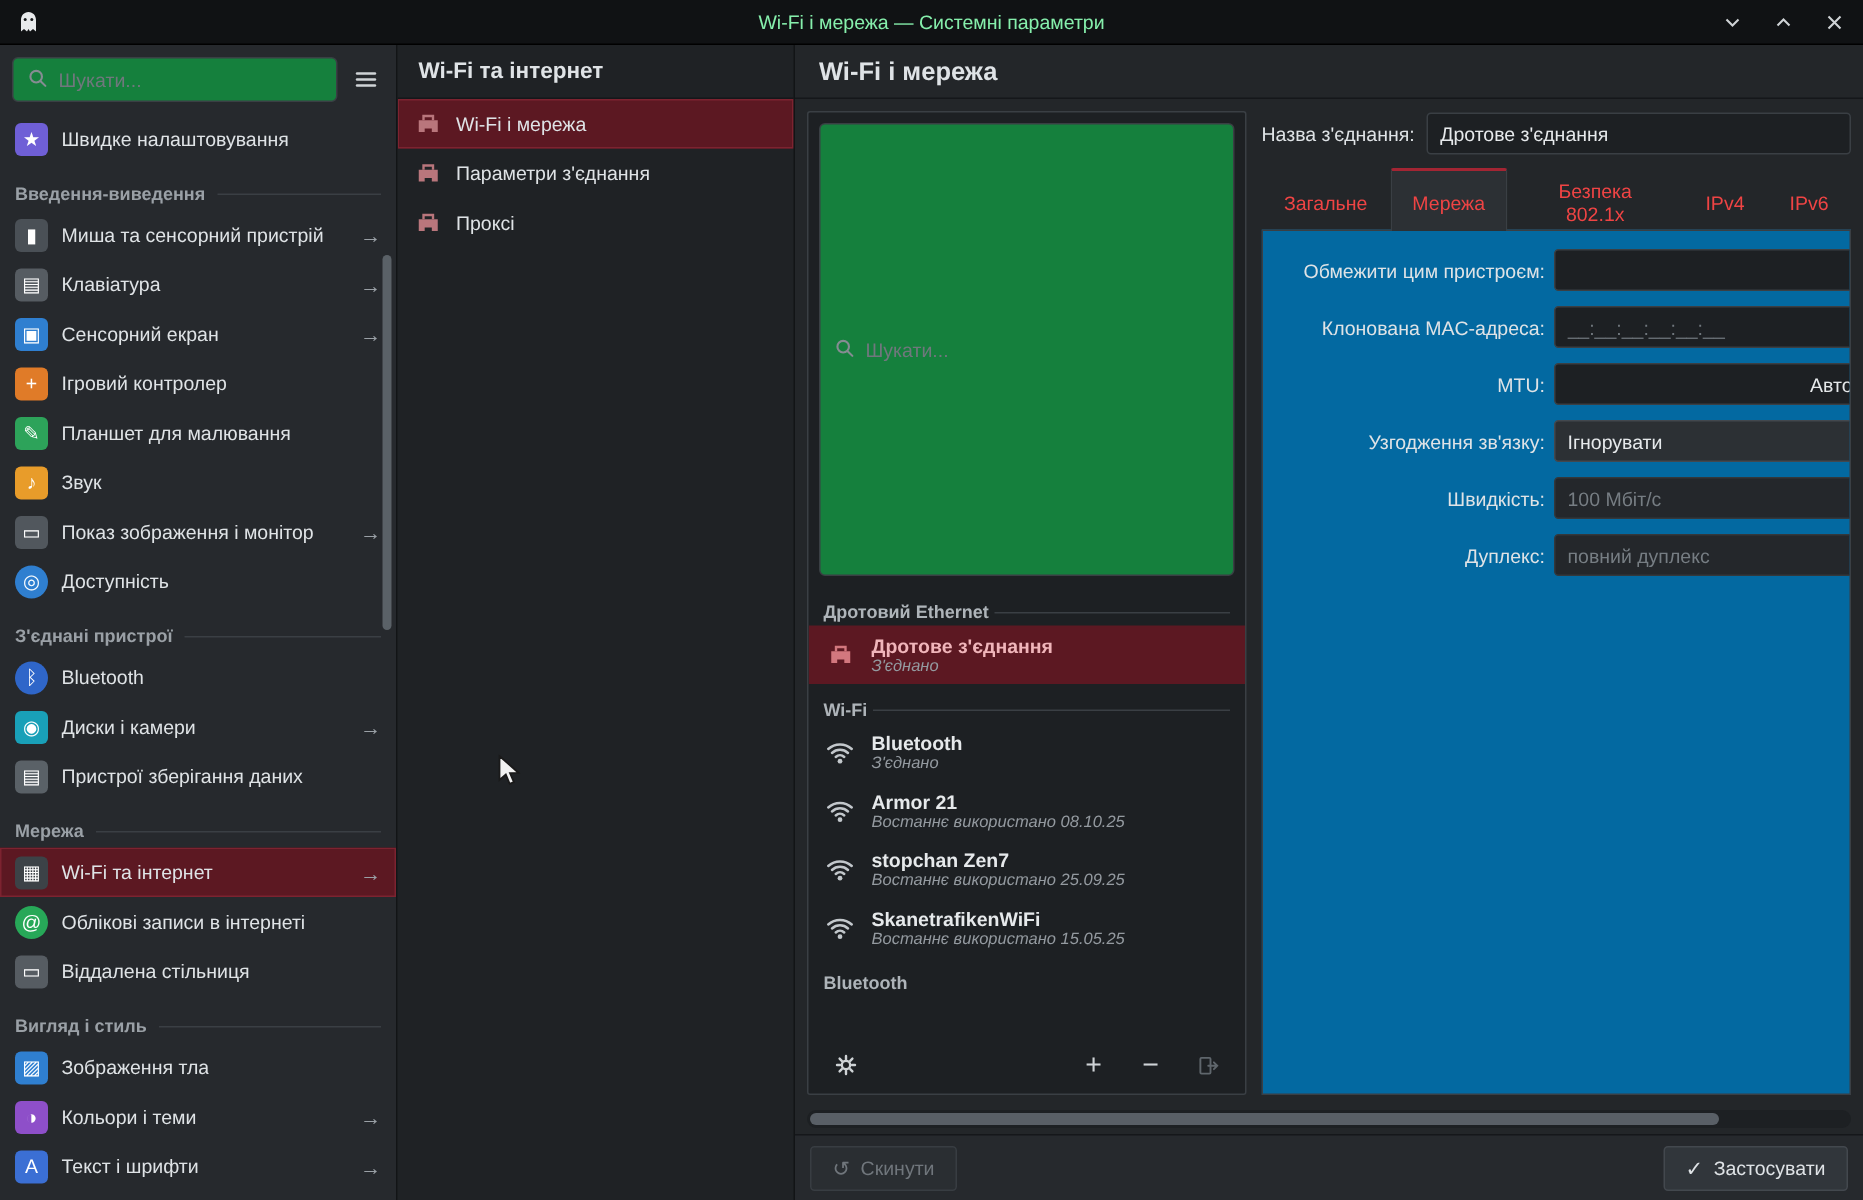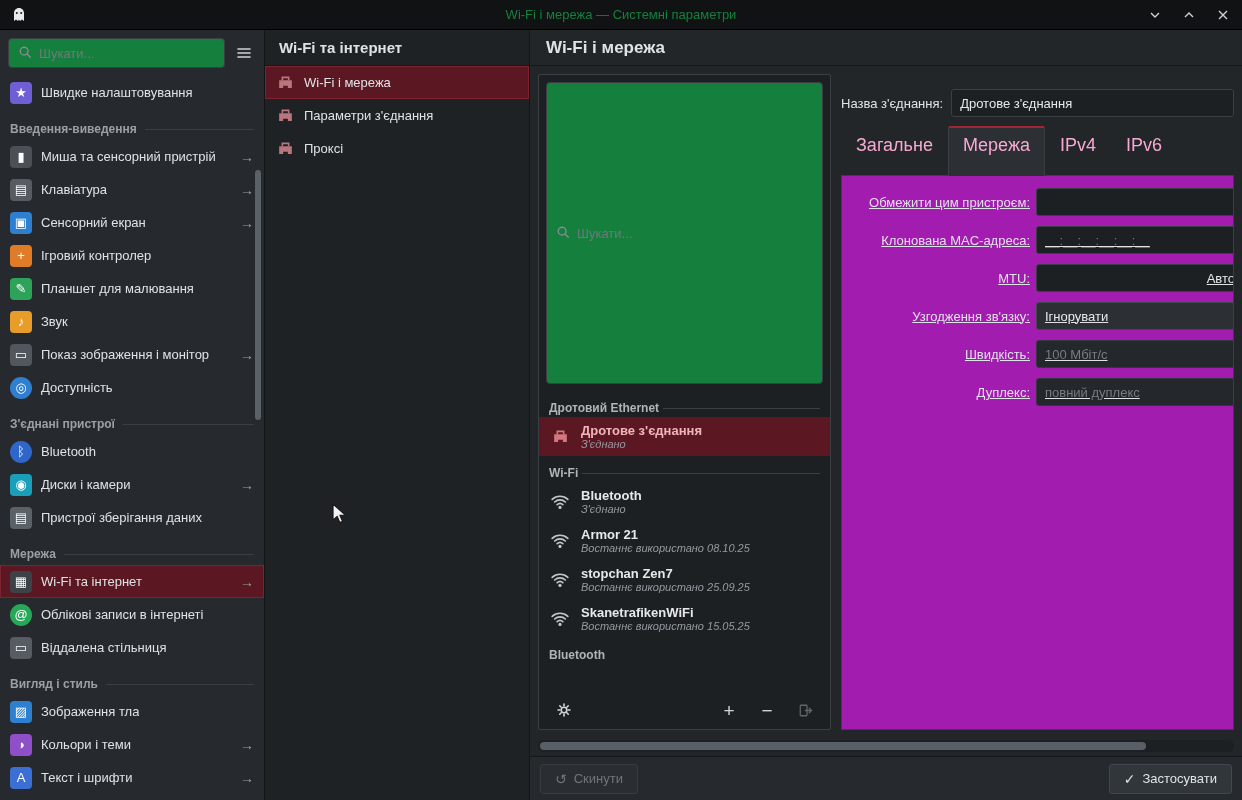--- a/index.html
+++ b/index.html
@@ -7,21 +7,21 @@
   body {
     font-family:"Liberation Sans","DejaVu Sans",sans-serif;
     background:#1b1e20; color:#dfe3e6; font-size:13px; position:relative;
   }
   .window { width:1242px; height:800px; display:flex; flex-direction:column; }
 
   
   .titlebar { height:30px; background:#101214; display:flex; align-items:center;
     padding:0 10px; flex:none; position:relative; border-bottom:1px solid #000; }
   .app-icon { width:18px; height:18px; flex:none; }
-  .tb-title { position:absolute; left:0; right:0; text-align:center; font-size:13px; color:#15803d; pointer-events:none; }
+  .tb-title { position:absolute; left:0; right:0; text-align:center; font-size:13px; color:#86efac; pointer-events:none; }
   .tb-btns { margin-left:auto; display:flex; gap:16px; z-index:2; }
   .tb-btn { width:18px; height:18px; display:flex; align-items:center; justify-content:center; color:#cfd3d6; }
 
   .cols { flex:1; display:flex; min-height:0; }
 
   
   .sidebar { width:265px; flex:none; background:#26292d; border-right:1px solid #121416;
     display:flex; flex-direction:column; overflow:hidden; position:relative; }
   .sidebar-top { padding:8px; display:flex; gap:6px; align-items:center; }
   .searchbox { flex:1; display:flex; align-items:center; gap:7px; background:#15803d;
@@ -81,29 +81,29 @@
   .conn-item.sel .conn-icon { color:#d2777e; }
   .conn-toolbar { height:38px; flex:none; display:flex; align-items:center; padding:0 12px; }
   .tool-btn { width:26px; height:26px; display:flex; align-items:center; justify-content:center;
     color:#cfd3d6; font-size:19px; line-height:1; }
   .tool-spacer { flex:1; }
   .tool-btn.disabled { color:#5f666c; }
   .conn-toolbar .tool-btn + .tool-btn { margin-left:12px; }
 
   
   .form-panel { flex:1; min-width:0; display:flex; flex-direction:column; overflow:hidden; }
-  .name-row { display:flex; align-items:center; gap:8px; margin:15px 0 9px 0; flex:none; }
+  .name-row { display:flex; align-items:center; gap:8px; margin:1px 0 9px 0; flex:none; }
   .name-row label { font-size:13px; flex:none; }
   .name-row input { flex:1; min-width:0; }
   .tabs { display:flex; flex:none; position:relative; z-index:2; }
-  .tab { padding:7px 14px 20px 14px; font-size:18px; color:#f9a8d4; background:transparent;
+  .tab { padding:7px 14px 4px 14px; font-size:13px; color:#ef4444; background:transparent;
     border:1px solid transparent; border-bottom:none; border-radius:2px 2px 0 0; }
   .tab.sel { background:#2c3034; border-color:#3a3f44; border-top:2px solid #a32533; }
-  .frame { flex:1; border:1px solid #3a3f44; background:#a21caf; margin-top:-1px;
-    padding:12px 0 0 10px; overflow:hidden;text-decoration:underline; }
+  .frame { flex:1; border:1px solid #3a3f44; background:#0369a1; margin-top:-1px;
+    padding:12px 0 0 10px; overflow:hidden; }
   .field-row { display:flex; align-items:center; margin-bottom:10px; gap:6px; }
   .f-label { width:178px; flex:none; text-align:right; font-size:13px; color:#dfe3e6; white-space:nowrap; }
   .ctl { height:28px; border:1px solid #3a3f44; border-radius:3px; background:#1d2023;
     color:#e6e9eb; font:inherit; padding:0 8px; outline:none; flex:none; }
   input.ctl::placeholder { color:#70777d; }
   .ctl.wide { width:420px; }
   .ctl.mac { width:204px; }
   .ctl.spin { width:420px; text-align:center; }
   .ctl.combo { width:420px; display:flex; align-items:center; background:#2c3034;
     border-color:#43484e; }
@@ -439,20 +439,21 @@
         </section>
 
         <section class="form-panel">
           <div class="name-row">
             <label>Назва з'єднання:</label>
             <input class="ctl" value="Дротове з'єднання" style="">
           </div>
           <div class="tabs" id="tabs">
               <button class="tab">Загальне</button>
               <button class="tab sel">Мережа</button>
+              <button class="tab">Безпека 802.1x</button>
               <button class="tab">IPv4</button>
               <button class="tab">IPv6</button>
             </div>
           <div class="frame" id="fields">
               <div class="field-row">
                 <span class="f-label">Обмежити цим пристроєм:</span>
                 <input class="ctl wide" style="">
               </div>
               <div class="field-row">
                 <span class="f-label">Клонована MAC-адреса:</span>

